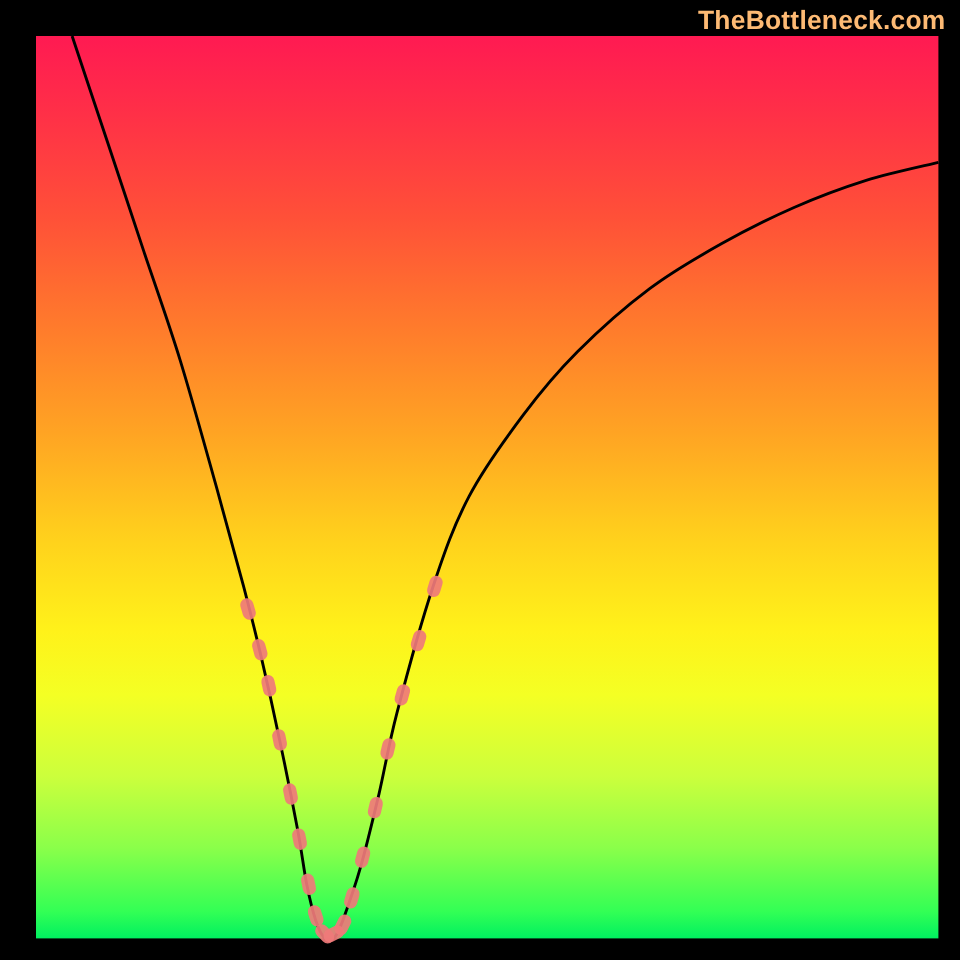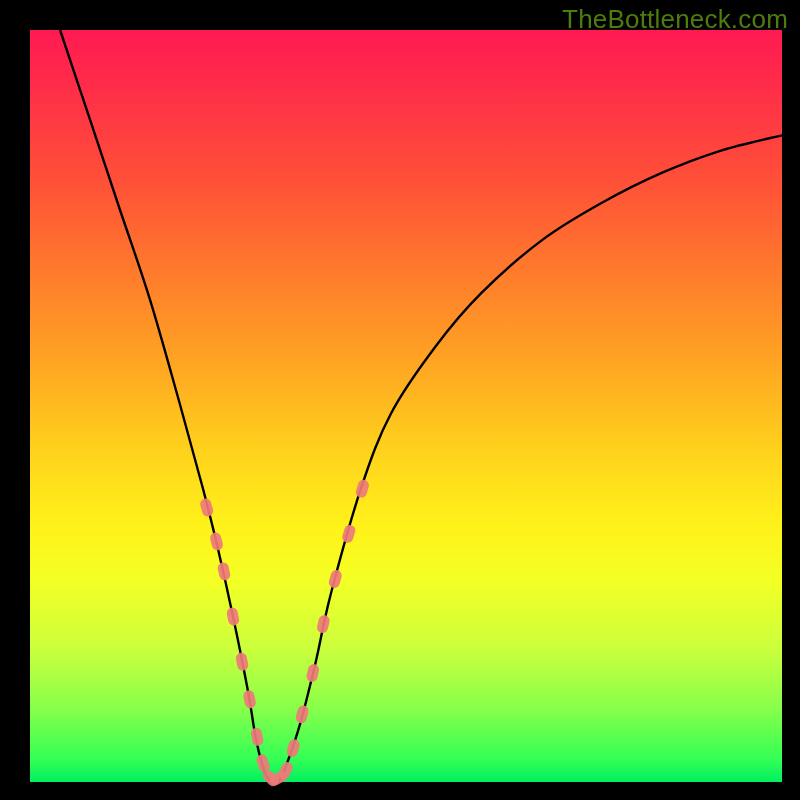--- a/index.html
+++ b/index.html
@@ -14,23 +14,23 @@
   .frame {
     position: relative;
     width: 800px;
     height: 800px;
     background: #000;
   }
   .watermark {
     position: absolute;
     top: 4px;
     right: 12px;
-    color: #4d7c0f;
-    font-size: 26px;
-    font-weight: 400;
+    color: #fdba74;
+    font-size: 22px;
+    font-weight: 700;
     letter-spacing: 0.2px;
     z-index: 5;
   }
   
   .plot {
     position: absolute;
     left: 30px;
     top: 30px;
     width: 752px;
     height: 752px;

